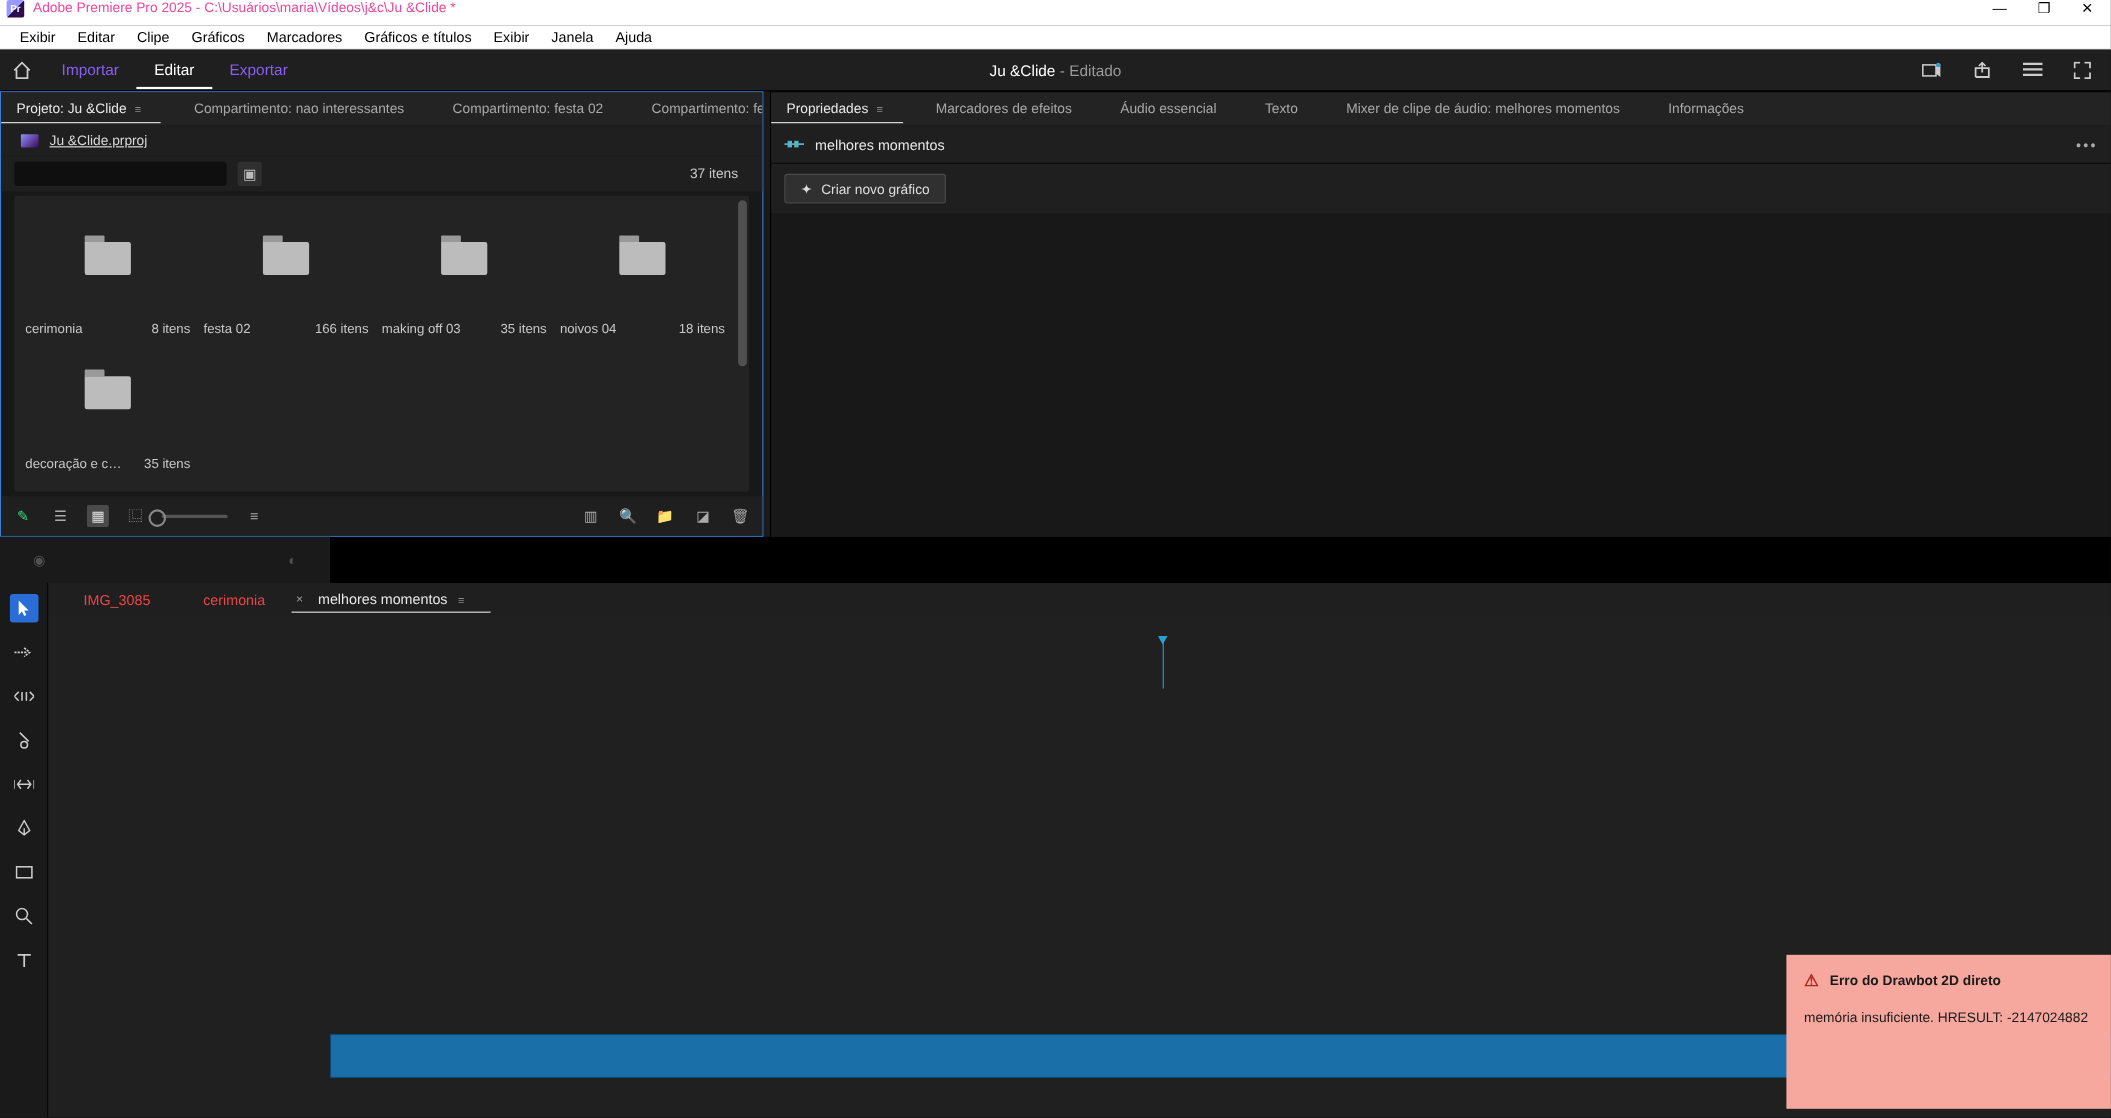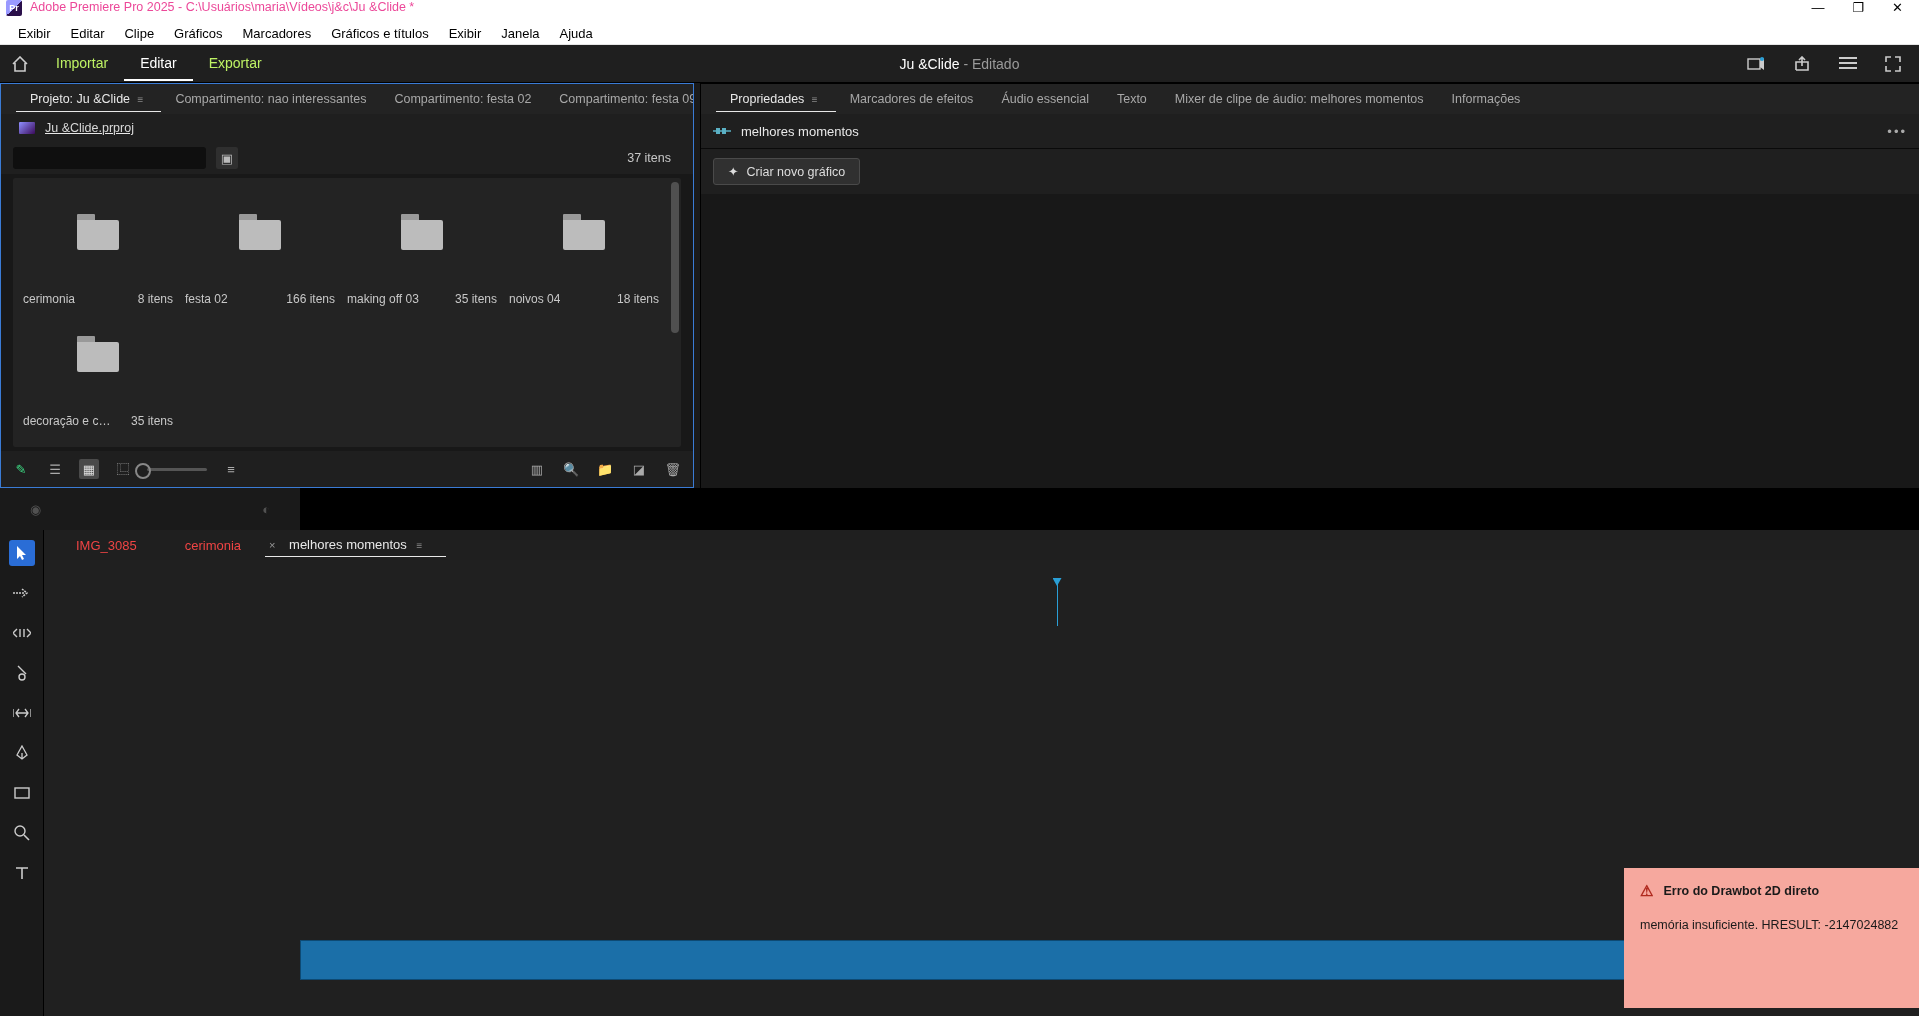--- a/index.html
+++ b/index.html
@@ -12,35 +12,35 @@
 .titlebar .win-controls { margin-left:auto; display:flex; gap:28px; padding-right:10px;}
 .titlebar .win-controls span { font-size:13px; color:#000; cursor:pointer; font-family: 'Segoe UI Symbol', sans-serif;}
 
 
 .menubar { height: 22px; background: #fff; display:flex; align-items:center; padding: 0 8px; border-bottom:1px solid #e5e5e5;}
 .menubar-item { padding: 2px 10px; font-size:13px; color:#000; cursor:pointer;}
 
 
 .toptoolbar { height: 38px; background: #1f1f1f; display:flex; align-items:center; padding: 0 0px; border-bottom:1px solid #000;}
 .home-icon { width:40px; display:flex; align-items:center; justify-content:center; color:#ccc;}
-.mode-tab { padding: 8px 16px; color:#bef264; font-size:14px; cursor:pointer; border-bottom: 2px solid transparent;}
+.mode-tab { padding: 8px 16px; color:#8b5cf6; font-size:14px; cursor:pointer; border-bottom: 2px solid transparent;}
 .mode-tab.active { color:#fff; border-bottom:2px solid #fff;}
 .doc-title { position:absolute; left:50%; transform:translateX(-50%); font-size:14px;}
 .doc-title .name { color:#fff; }
 .doc-title .status { color:#9a9a9a; }
 .toptoolbar .right-icons { margin-left:auto; display:flex; gap:28px; padding-right:18px; color:#d0d0d0;}
 .toptoolbar .right-icons span { cursor:pointer; font-size:15px;}
 
 
 .workspace-upper { display:flex; height: 405px; }
 .panel-left { width: 694px; background:#181818; border:1px solid #3a7bd5; display:flex; flex-direction:column; }
 .panel-right { flex:1; background:#181818; border-top:1px solid #000; border-left:1px solid #000; display:flex; flex-direction:column; margin-left:6px;}
 
 
-.panel-tabs { height:30px; display:flex; align-items:center; padding: 0 15px; background:#232323; gap:0; overflow:hidden; white-space:nowrap;}
+.panel-tabs { height:30px; display:flex; align-items:center; padding: 0 0; background:#232323; gap:16px; overflow:hidden; white-space:nowrap;}
 .panel-tab { padding: 5px 14px; color:#a8a8a8; font-size:12.5px; cursor:pointer; white-space:nowrap;}
 .panel-tab.active { color:#e8e8e8; border-bottom:1px solid #e8e8e8; }
 .panel-tab-menu { color:#888; padding:0 4px; cursor:pointer; font-size:10px;}
 
 
 .proj-file-row { height:28px; display:flex; align-items:center; padding: 0 18px; background:#1f1f1f;text-decoration:underline;}
 .proj-file-row .file-icon{ width:16px;height:12px; background:linear-gradient(135deg,#9090ff,#3a0a5a); margin-right:10px; border-radius:1px;}
 .proj-file-row span { font-size:12.5px; color:#d8d8d8;}
 .search-row { height:32px; display:flex; align-items:center; padding: 0 12px; gap:10px; background:#1f1f1f;}
 .search-input { background:#0f0f0f; border:none; height:22px; width:193px; border-radius:3px; padding: 0 26px 0 8px; color:#ddd; outline:none; position:relative;}

